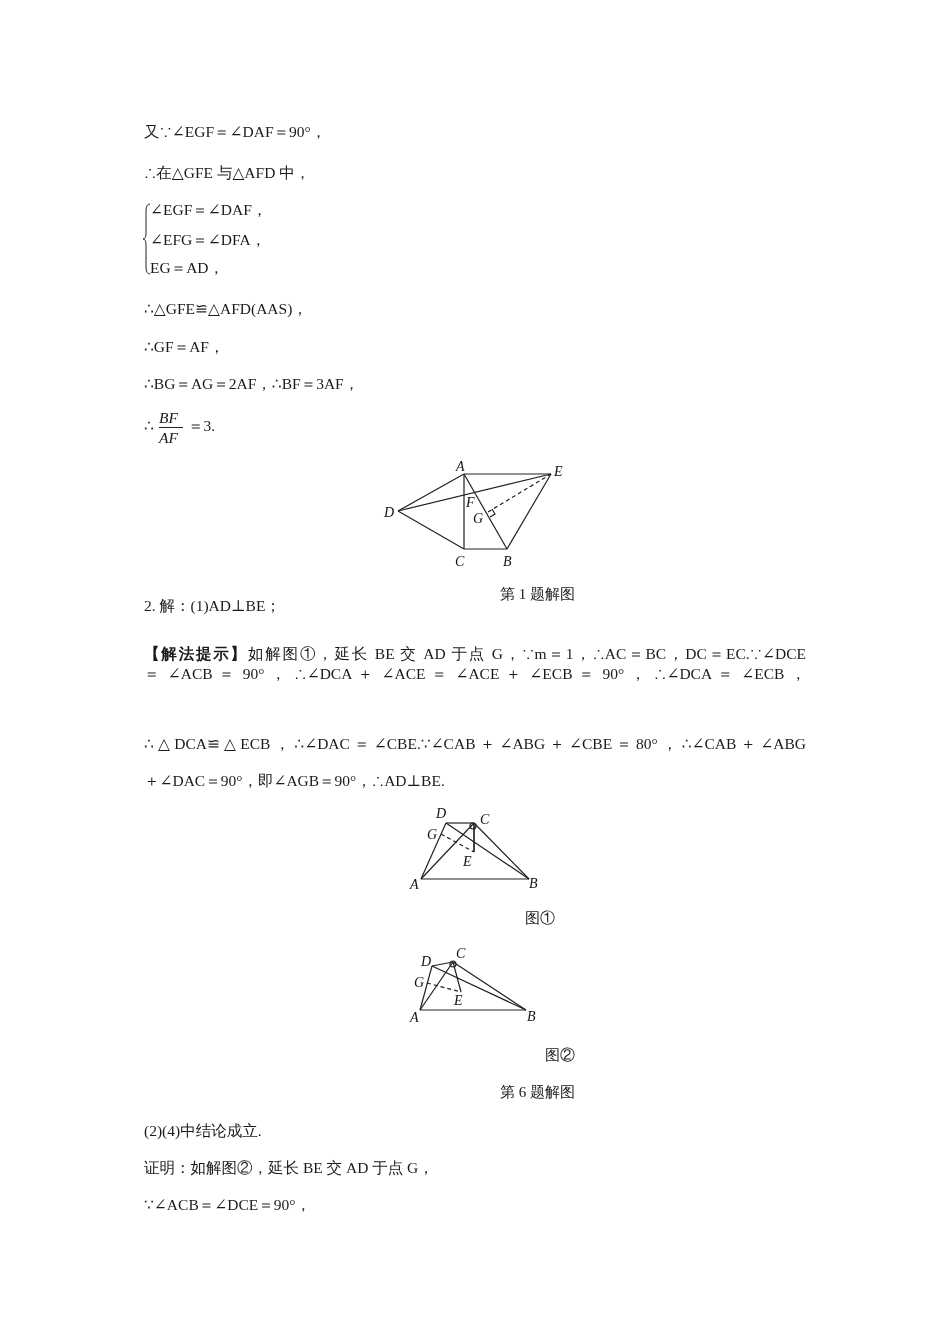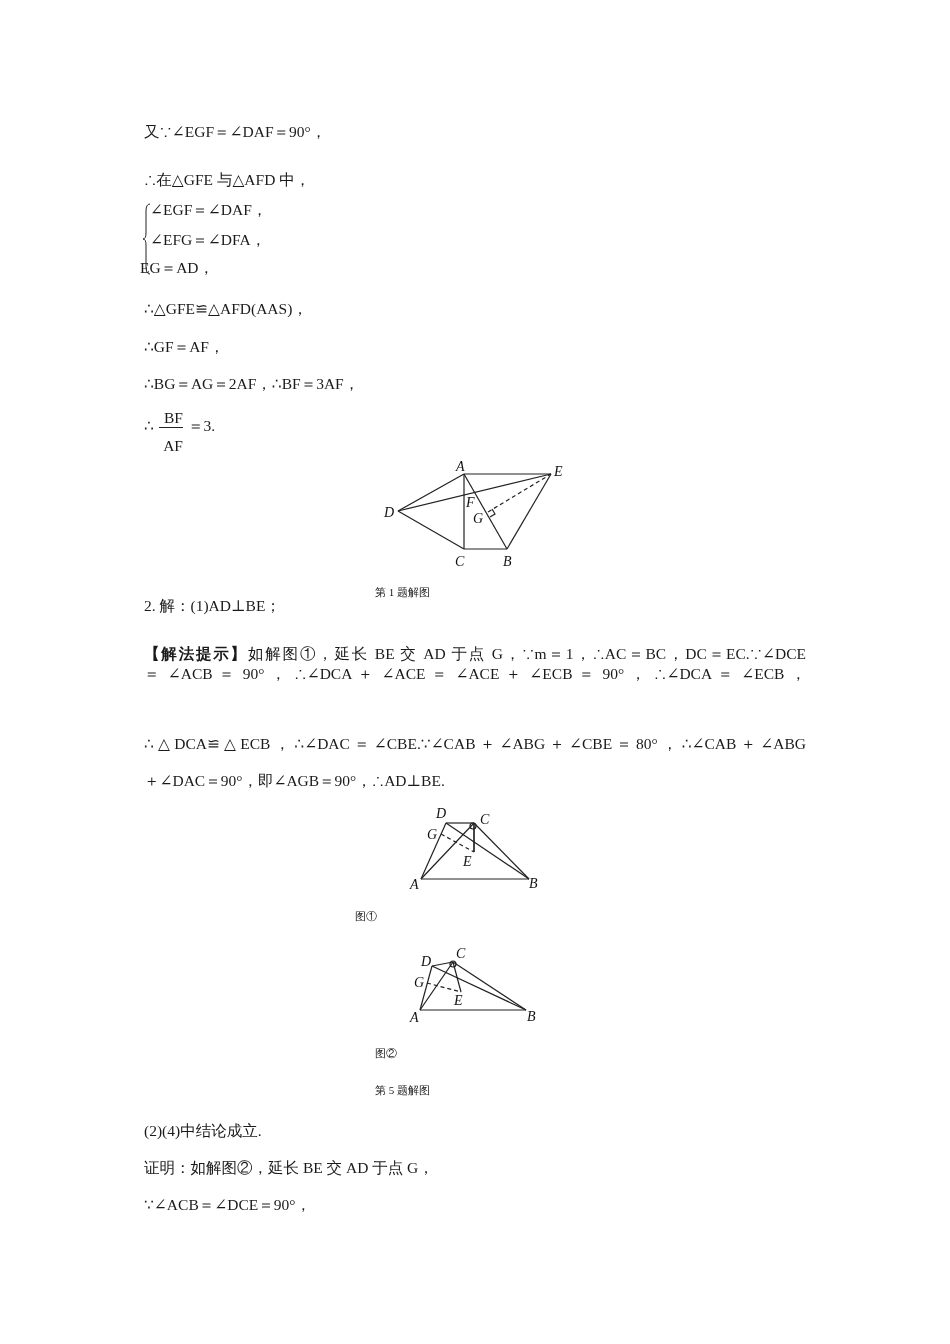--- a/index.html
+++ b/index.html
@@ -1,39 +1,39 @@
 <!DOCTYPE html>
 <html><head>
 <meta charset="utf-8">
 <style>
   html, body { margin:0; padding:0; background:#ffffff; }
   body { width:950px; height:1344px; position:relative; overflow:hidden;
          font-family:"Liberation Serif", "DejaVu Serif", serif; color:#1a1a1a; }
   .line { position:absolute; left:144px; font-size:15.5px; white-space:nowrap; line-height:20px;text-align:center; }
   .just { width:662px; white-space:normal; text-align:justify; text-align-last:justify; }
   .brace { position:absolute; left:143px; top:203px; width:8px; height:72px; }
-  .frac { position:absolute; left:159px; top:408px; font-size:15.5px; text-align:right; width:24px; }
+  .frac { position:absolute; left:159px; top:408px; font-size:15.5px; font-style:italic; text-align:left; width:24px; }
   .frac .num { display:block; border-bottom:1px solid #222; line-height:19px; }
-  .frac .den { display:block; line-height:19px;margin-top:8px; }
-  .caption { position:absolute; font-size:11px; width:200px; text-align:left; }
+  .frac .den { display:block; line-height:19px; }
+  .caption { position:absolute; font-size:15px; width:200px; text-align:right; }
   svg.fig { position:absolute; left:0; top:0; }
   .lbl { font-family:"Liberation Serif", serif; font-style:italic; font-size:14px; fill:#111; }
 </style>
 </head>
 <body>
 
 <div class="line" style="top:122px">又∵∠EGF＝∠DAF＝90°，</div>
-<div class="line" style="top:170px">∴在△GFE 与△AFD 中，</div>
+<div class="line" style="top:163px">∴在△GFE 与△AFD 中，</div>
 
 <svg class="brace" viewBox="0 0 8 72">
   <path d="M7,1 Q3,1 3,8 L3,30 Q3,36 0,36 Q3,36 3,42 L3,64 Q3,71 7,71" fill="none" stroke="#222" stroke-width="1"></path>
 </svg>
 <div class="line" style="top:200px;left:150px">∠EGF＝∠DAF，</div>
 <div class="line" style="top:230px;left:150px">∠EFG＝∠DFA，</div>
-<div class="line" style="top:258px;left:140px">EG＝AD，</div>
+<div class="line" style="top:258px;left:150px">EG＝AD，</div>
 
 <div class="line" style="top:299px">∴△GFE≌△AFD(AAS)，</div>
 <div class="line" style="top:337px">∴GF＝AF，</div>
 <div class="line" style="top:374px">∴BG＝AG＝2AF，∴BF＝3AF，</div>
 
 <div class="line" style="top:416px">∴</div>
 <div class="frac">
   <span class="num">BF</span>
   <span class="den">AF</span>
 </div>
@@ -103,17 +103,17 @@
     <circle cx="453" cy="964" r="3"></circle>
   </g>
   <text class="lbl" x="456" y="958">C</text>
   <text class="lbl" x="421" y="966">D</text>
   <text class="lbl" x="414" y="987">G</text>
   <text class="lbl" x="454" y="1005">E</text>
   <text class="lbl" x="410" y="1022">A</text>
   <text class="lbl" x="527" y="1021">B</text>
 </svg>
 <div class="caption" style="left:375px;top:1046px">图②</div>
-<div class="caption" style="left:375px;top:1083px">第 5 题解图</div>
+<div class="caption" style="left:375px;top:1083px">第 6 题解图</div>
 
 <div class="line" style="top:1121px">(2)(4)中结论成立.</div>
 <div class="line" style="top:1158px">证明：如解图②，延长 BE 交 AD 于点 G，</div>
 <div class="line" style="top:1195px">∵∠ACB＝∠DCE＝90°，</div>
 
 </body></html>

